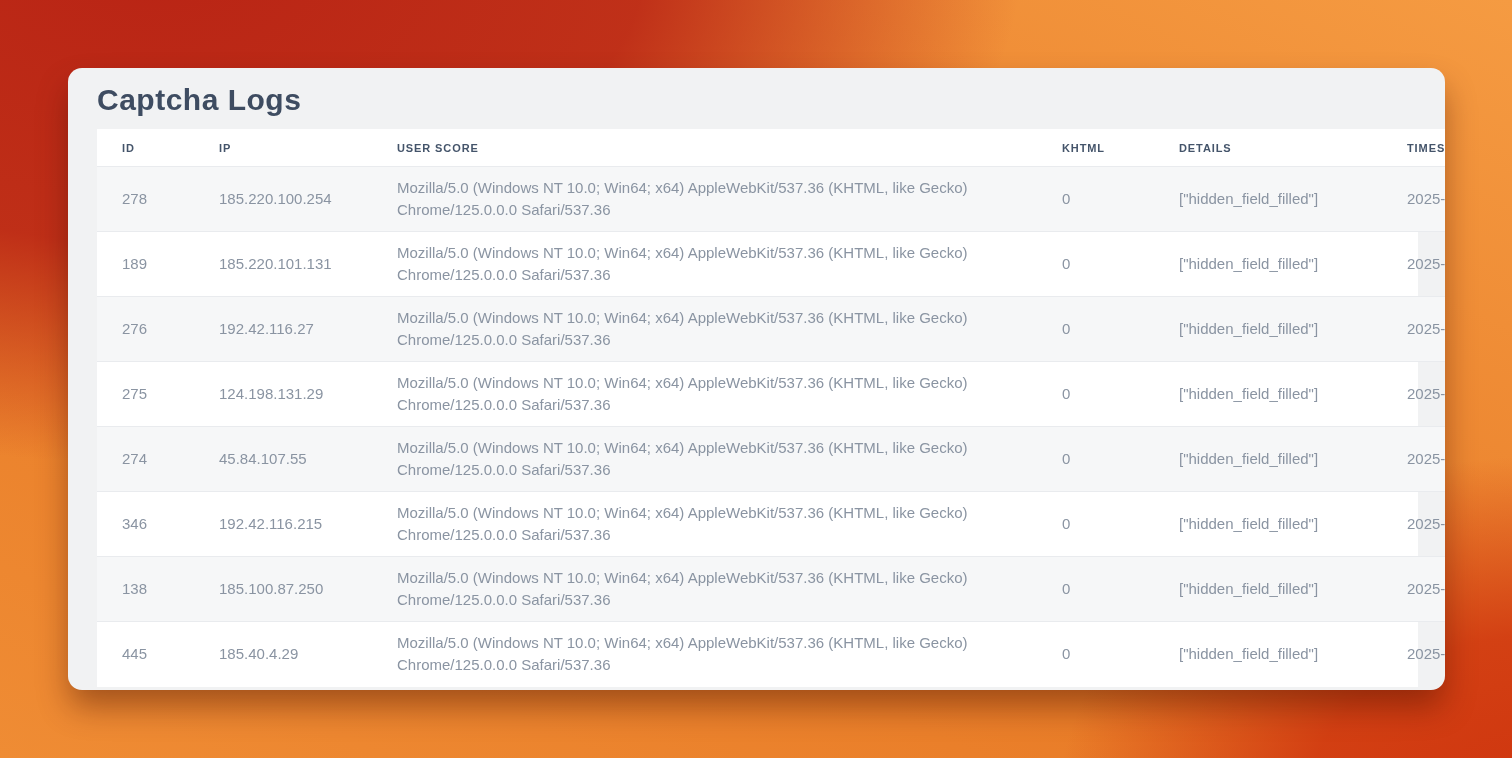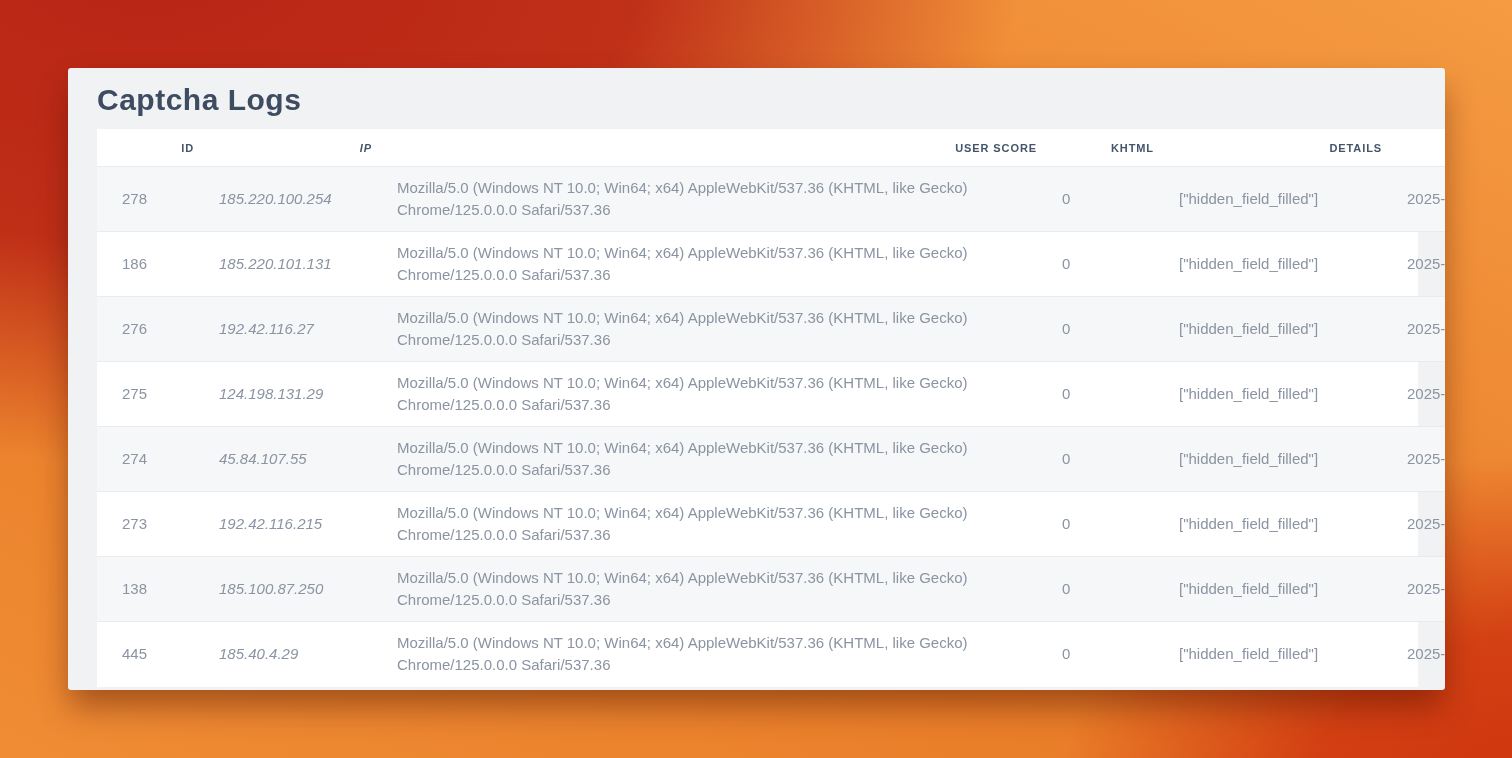--- a/index.html
+++ b/index.html
@@ -20,46 +20,46 @@
   body{
     width:1512px;height:758px;overflow:hidden;position:relative;
     font-family:"Liberation Sans", sans-serif;
     background:
       radial-gradient(1300px 760px ellipse at 10% -6%, var(--bg_red_top_left) 0%, rgba(185,36,21,.88) 38%, rgba(185,36,21,0) 67%),
       radial-gradient(780px 560px ellipse at 102% 106%, var(--bg_red_bottom_right) 0%, rgba(207,53,15,.85) 30%, rgba(207,53,15,0) 62%),
       linear-gradient(to bottom left, var(--bg_orange) 0%, var(--bg_orange_deep) 55%, var(--bg_orange_low) 100%);
   }
   .card{
     position:absolute;left:68px;top:68px;width:1377px;height:622px;
-    background:var(--card_bg);border-radius:3px;overflow:hidden;
+    background:var(--card_bg);border-radius:14px;overflow:hidden;
     box-shadow:0 18px 32px -2px rgba(70,15,0,.45);
   }
   .card-title{
     margin:0;padding:15px 29px 12px;
     font-size:30px;font-weight:600;letter-spacing:.5px;
     color:var(--title_text);
   }
   .table-wrap{margin:0 27px 0 29px;background:var(--table_bg);}
   table{width:1321px;border-collapse:collapse;table-layout:fixed;}
   thead th{
-    height:37px;text-align:right;vertical-align:middle;
+    height:37px;text-align:left;vertical-align:middle;
     font-size:11px;font-weight:bold;letter-spacing:.9px;
     color:var(--header_text);padding:0 0 0 25px;
     background:var(--table_bg);
     border-bottom:1px solid var(--divider);
   }
   tbody td{
     height:65px;vertical-align:middle;box-sizing:border-box;
     font-size:15px;line-height:22px;color:var(--cell_text);
     padding:0 10px 0 25px;
   }
   tbody tr:not(:first-child){border-top:1px solid var(--divider);}
   tbody tr:nth-child(odd){background:var(--row_stripe);}
   .col-id{width:72px;}
-  .col-ip{width:153px;font-style:italic;}
+  .col-ip{width:153px;}
   .col-user_agent{width:640px;}
   .col-score{width:92px;}
   .col-details{width:203px;}
   .col-timestamp{width:160px;}
 </style>
 </head>
 <body>
 
 <div class="card">
   <h1 class="card-title">Captcha Logs</h1>
@@ -78,21 +78,21 @@
       <tbody id="body-rows">
           <tr>
             <td class="col-id">278</td>
             <td class="col-ip">185.220.100.254</td>
             <td class="col-user_agent">Mozilla/5.0 (Windows NT 10.0; Win64; x64) AppleWebKit/537.36 (KHTML, like Gecko) Chrome/125.0.0.0 Safari/537.36</td>
             <td class="col-score">0</td>
             <td class="col-details">["hidden_field_filled"]</td>
             <td class="col-timestamp">2025-09-20 03:03:06</td>
           </tr>
           <tr>
-            <td class="col-id">186</td>
+            <td class="col-id">189</td>
             <td class="col-ip">185.220.101.131</td>
             <td class="col-user_agent">Mozilla/5.0 (Windows NT 10.0; Win64; x64) AppleWebKit/537.36 (KHTML, like Gecko) Chrome/125.0.0.0 Safari/537.36</td>
             <td class="col-score">0</td>
             <td class="col-details">["hidden_field_filled"]</td>
             <td class="col-timestamp">2025-09-20 03:00:19</td>
           </tr>
           <tr>
             <td class="col-id">276</td>
             <td class="col-ip">192.42.116.27</td>
             <td class="col-user_agent">Mozilla/5.0 (Windows NT 10.0; Win64; x64) AppleWebKit/537.36 (KHTML, like Gecko) Chrome/125.0.0.0 Safari/537.36</td>
@@ -110,21 +110,21 @@
           </tr>
           <tr>
             <td class="col-id">274</td>
             <td class="col-ip">45.84.107.55</td>
             <td class="col-user_agent">Mozilla/5.0 (Windows NT 10.0; Win64; x64) AppleWebKit/537.36 (KHTML, like Gecko) Chrome/125.0.0.0 Safari/537.36</td>
             <td class="col-score">0</td>
             <td class="col-details">["hidden_field_filled"]</td>
             <td class="col-timestamp">2025-09-20 02:33:41</td>
           </tr>
           <tr>
-            <td class="col-id">273</td>
+            <td class="col-id">346</td>
             <td class="col-ip">192.42.116.215</td>
             <td class="col-user_agent">Mozilla/5.0 (Windows NT 10.0; Win64; x64) AppleWebKit/537.36 (KHTML, like Gecko) Chrome/125.0.0.0 Safari/537.36</td>
             <td class="col-score">0</td>
             <td class="col-details">["hidden_field_filled"]</td>
             <td class="col-timestamp">2025-09-20 02:30:40</td>
           </tr>
           <tr>
             <td class="col-id">138</td>
             <td class="col-ip">185.100.87.250</td>
             <td class="col-user_agent">Mozilla/5.0 (Windows NT 10.0; Win64; x64) AppleWebKit/537.36 (KHTML, like Gecko) Chrome/125.0.0.0 Safari/537.36</td>

